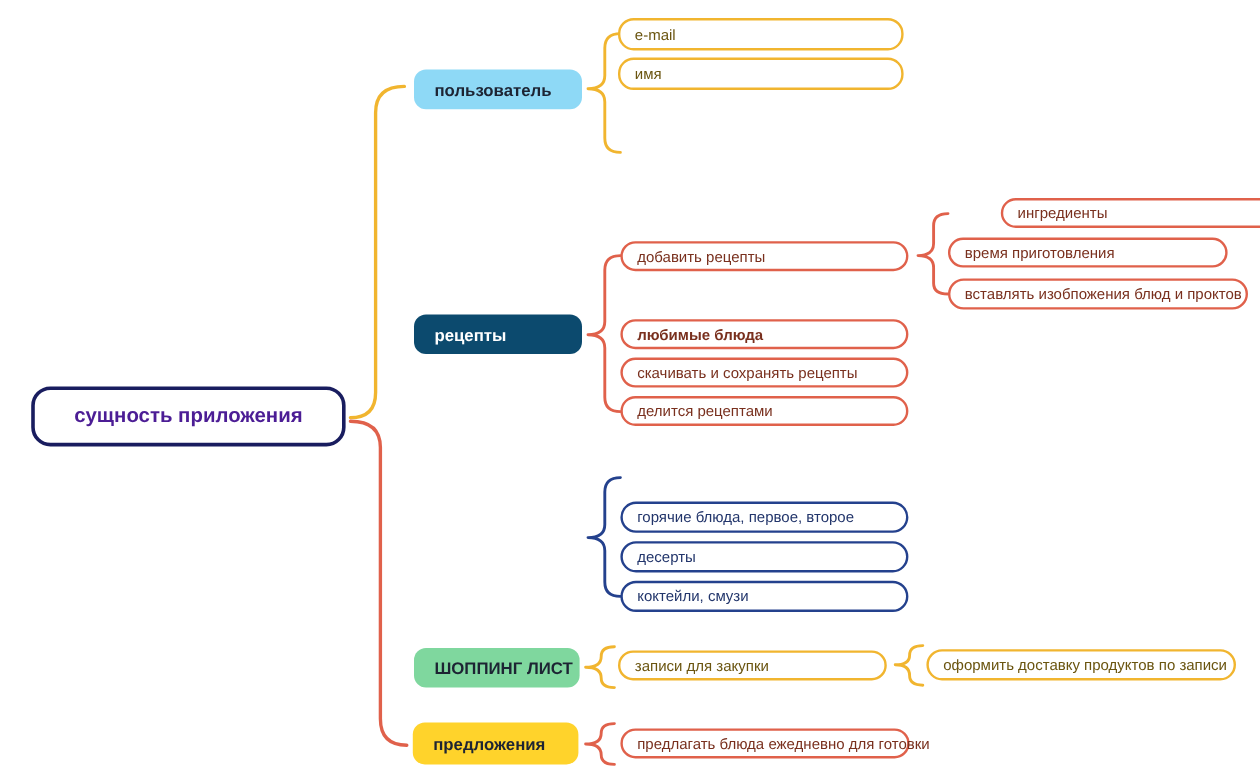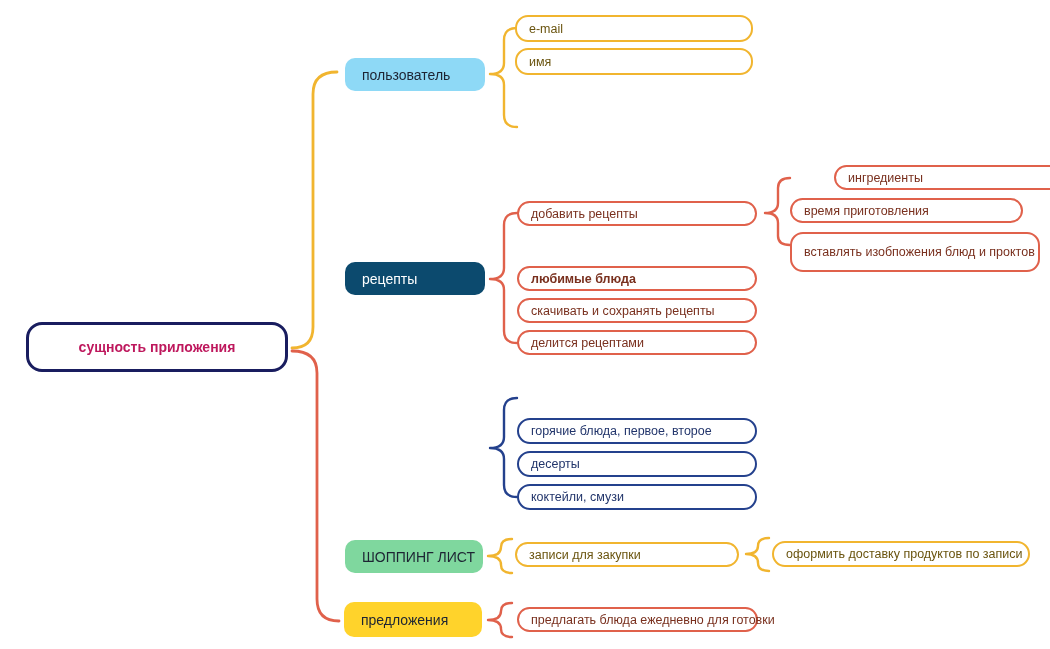--- a/index.html
+++ b/index.html
@@ -23,31 +23,31 @@
   .p-coral  { stroke: #E0614B; stroke-width: 2.4; }
   .p-navy   { stroke: #24418D; stroke-width: 2.4; }
   .p-main   { stroke-width: 2.8; }
 
   .node { position: absolute; white-space: nowrap; }
 
   .root {
     border: 3px solid #191D5F;
     border-radius: 16px;
     background: #ffffff;
-    color: #be185d;
-    font-size: 14px;
+    color: #4c1d95;
+    font-size: 17px;
     font-weight: 700;
     text-align: center;
     display: flex; align-items: center; justify-content: center;
   }
 
   .branch {
     border-radius: 10px;
     font-size: 14px;
-    font-weight: 400;
+    font-weight: 700;
     color: #1D2433;
     display: flex; align-items: center;
     padding-left: 17px;
   }
   .b-user        { background: #8ED9F6; }
   .b-recipes     { background: #0c4a6e; color: #ffffff; }
   .b-categories  { background: #FCAED5; }
   .b-shopping    { background: #7FD79E; }
   .b-suggestions { background: #FFD32B; }
 
@@ -92,21 +92,21 @@
   <div class="node root" style="left:26px; top:322px; width:262px; height:50px;">сущность приложения</div>
 
   <div class="node branch b-user" style="left:345px; top:58px; width:140px; height:33px;">пользователь</div>
   <div class="node leaf l-yellow" style="left:515px; top:15px; width:238px; height:27px;">e-mail</div>
   <div class="node leaf l-yellow" style="left:515px; top:48px; width:238px; height:27px;">имя</div>
 
   <div class="node branch b-recipes" style="left:345px; top:262px; width:140px; height:33px;">рецепты</div>
   <div class="node leaf l-coral" style="left:517px; top:201px; width:240px; height:25px;">добавить рецепты</div>
   <div class="node leaf l-coral" style="left:834px; top:165px; width:233px; height:25px;">ингредиенты</div>
   <div class="node leaf l-coral" style="left:790px; top:198px; width:233px; height:25px;">время приготовления</div>
-  <div class="node leaf l-coral" style="left:790px; top:232px; width:250px; height:40px;">вставлять изобпожения блюд и проктов</div>
+  <div class="node leaf l-coral" style="left:790px; top:232px; width:250px; height:26px;">вставлять изобпожения блюд и проктов</div>
   <div class="node leaf l-coral" style="left:517px; top:266px; width:240px; height:25px;font-weight:bold;">любимые блюда</div>
   <div class="node leaf l-coral" style="left:517px; top:298px; width:240px; height:25px;">скачивать и сохранять рецепты</div>
   <div class="node leaf l-coral" style="left:517px; top:330px; width:240px; height:25px;">делится рецептами</div>
 
   <div class="node leaf l-navy" style="left:517px; top:418px; width:240px; height:26px;">горячие блюда, первое, второе</div>
   <div class="node leaf l-navy" style="left:517px; top:484px; width:240px; height:26px;">коктейли, смузи</div>
   <div class="node leaf l-navy" style="left:517px; top:451px; width:240px; height:26px;">десерты</div>
 
   <div class="node branch b-shopping" style="left:345px; top:540px; width:138px; height:33px;">ШОППИНГ ЛИСТ</div>
   <div class="node leaf l-yellow" style="left:515px; top:542px; width:224px; height:25px;">записи для закупки</div>

